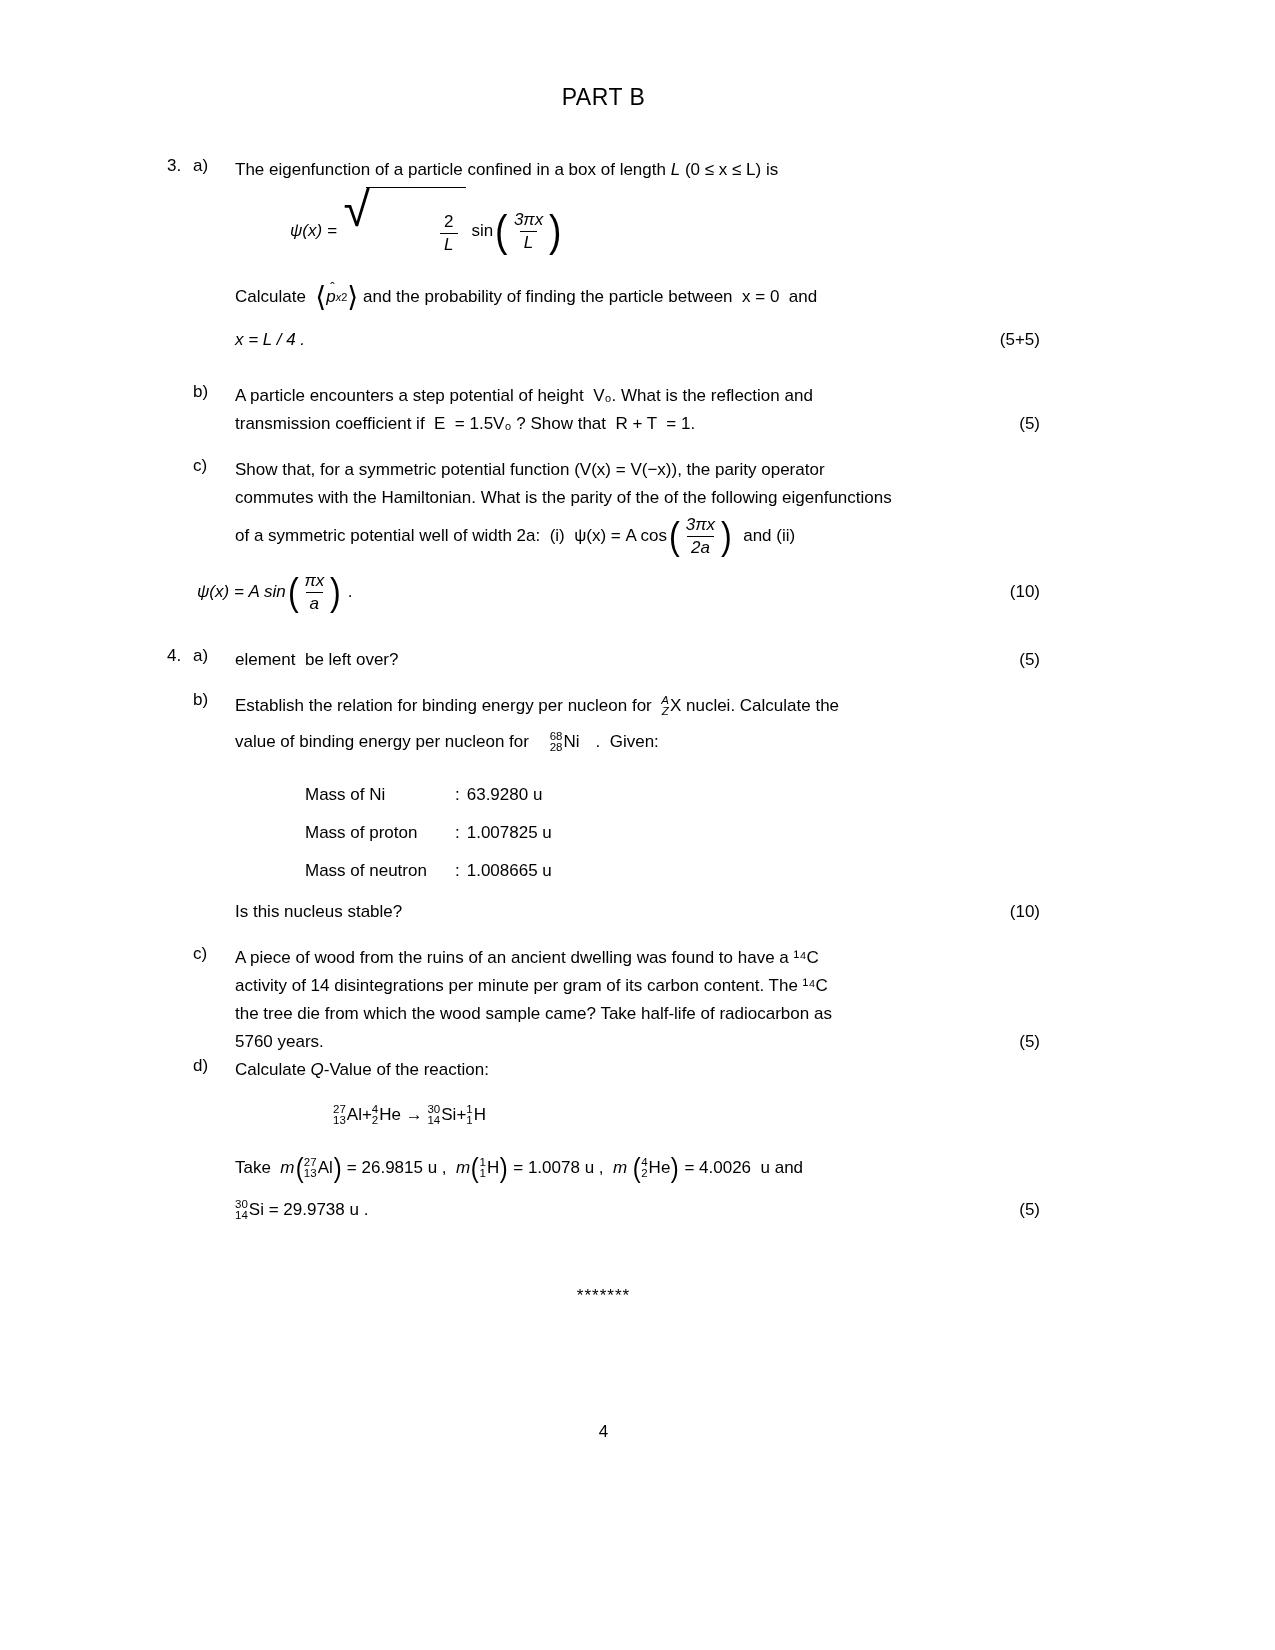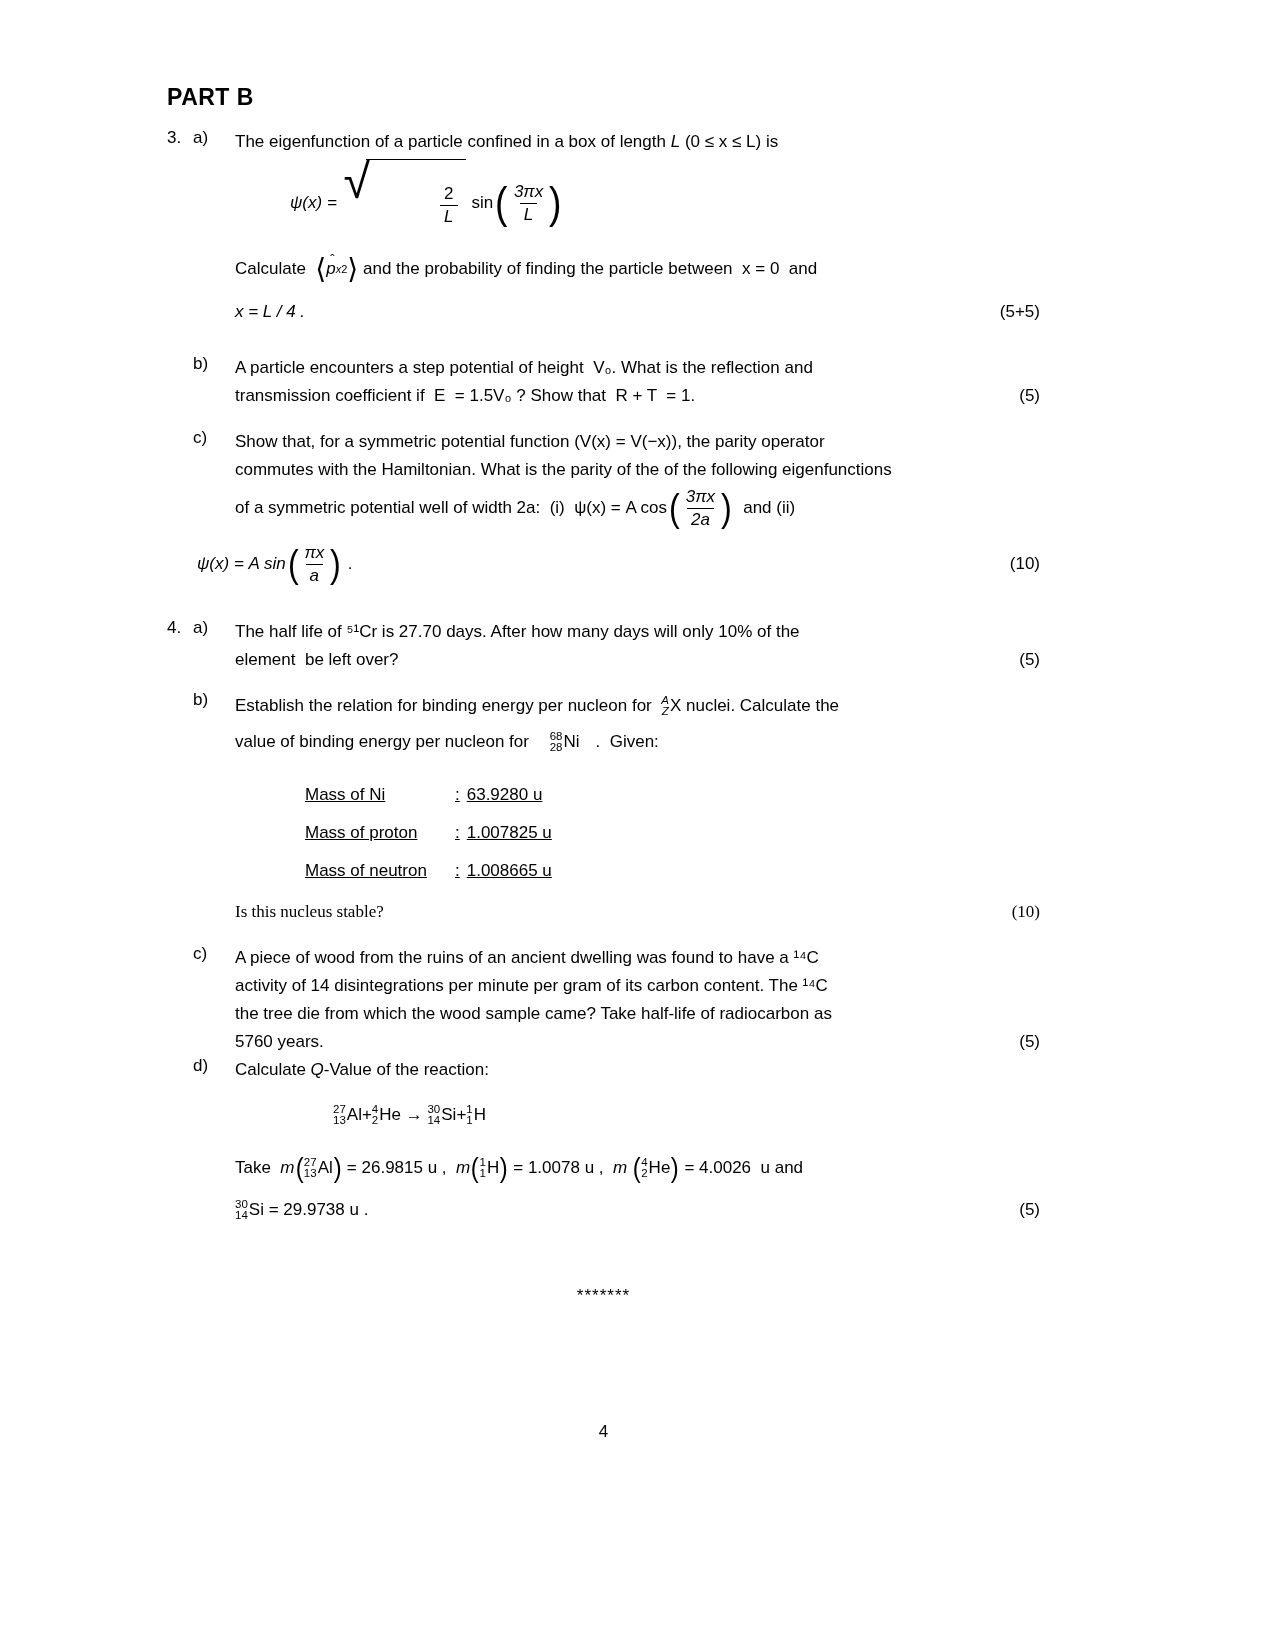--- a/index.html
+++ b/index.html
@@ -5,21 +5,21 @@
   * { box-sizing: border-box; }
   html, body { margin: 0; padding: 0; background: #ffffff; }
   .page {
     width: 1275px; height: 1650px; position: relative; overflow: hidden;
     background: #ffffff; color: #000;
     font-family: "Liberation Sans", "DejaVu Sans", sans-serif;
     font-size: 17px;
   }
   .content { position: absolute; left: 167px; top: 0; width: 873px; padding-top: 84px; }
 
-  .title { font-size: 23px; font-weight: bold; text-align: left; margin: 0 0 17px 0; letter-spacing: 0.5px; }
+  .title { font-size: 23px; font-weight: normal; text-align: center; margin: 0 0 45px 0; letter-spacing: 0.5px; }
 
   .qblock { display: flex; align-items: flex-start; }
   .qblock.sub { margin-left: 26px; }
   .qnum { flex: none; width: 26px; }
   .qletter { flex: none; width: 42px; }
   .qbody { flex: 1 1 auto; min-width: 0; }
 
   .line { line-height: 28px; white-space: pre-wrap; }
   .flexline { display: flex; align-items: center; line-height: 28px; white-space: pre-wrap; }
   .marks { margin-left: auto; flex: none; }
@@ -45,21 +45,21 @@
   .phat { position: relative; display: inline-block; }
   .hat { position: absolute; top: -9px; left: 4px; font-size: 13px; font-style: normal; }
   .ssub { font-size: 11px; align-self: flex-end; transform: translateY(-4px); }
   .ssup { font-size: 11px; align-self: flex-start; transform: translateY(4px); }
 
   
   .nuclide { display: inline-flex; align-items: center; }
   .presc { display: inline-flex; flex-direction: column; align-items: flex-end; font-size: 11.5px; line-height: 11px; margin-right: 1px; }
 
   .mass-table { margin: 14px 0 8px 70px; }
-  .mass-row { display: flex; line-height: 38px; white-space: pre-wrap; text-decoration: underline; }
+  .mass-row { display: flex; line-height: 38px; white-space: pre-wrap; }
   .mass-label { width: 150px; flex: none; }
   .mass-value { margin-left: 7px; }
 
   .reaction { display: flex; align-items: center; margin: 10px 0 8px 98px; line-height: 42px; white-space: pre-wrap; }
   .takeline { display: flex; align-items: center; line-height: 48px; white-space: pre-wrap; }
   .mp { font-size: 28px; line-height: 1; transform: scaleX(0.85); }
 
   .stars { text-align: center; margin-top: 58px; letter-spacing: 1px; }
   .pagenum { text-align: center; margin-top: 116px; }
 </style>
@@ -149,21 +149,20 @@
           <span> .</span>
           <span class="marks">(10)</span>
         </div>
       </div>
     </div>
 
     <div class="qblock" style="margin-top:30px;">
       <span class="qnum">4.</span>
       <span class="qletter">a)</span>
       <div class="qbody">
-        <div class="line">The half life of ⁵¹Cr is 27.70 days. After how many days will only 10% of the</div>
         <div class="flexline">
           <span>element  be left over?</span>
           <span class="marks">(5)</span>
         </div>
       </div>
     </div>
 
     <div class="qblock sub" style="margin-top:16px;">
       <span class="qletter">b)</span>
       <div class="qbody">
@@ -193,21 +192,21 @@
             <span class="mass-colon">:</span>
             <span class="mass-value">1.007825 u</span>
           </div>
           <div class="mass-row">
             <span class="mass-label">Mass of neutron</span>
             <span class="mass-colon">:</span>
             <span class="mass-value">1.008665 u</span>
           </div>
         </div>
 
-        <div class="flexline" style="margin-top:6px;font-family:Liberation Serif, serif;">
+        <div class="flexline" style="margin-top:6px;">
           <span>Is this nucleus stable?</span>
           <span class="marks">(10)</span>
         </div>
       </div>
     </div>
 
     <div class="qblock sub" style="margin-top:18px;">
       <span class="qletter">c)</span>
       <div class="qbody">
         <div class="line">A piece of wood from the ruins of an ancient dwelling was found to have a ¹⁴C</div>

